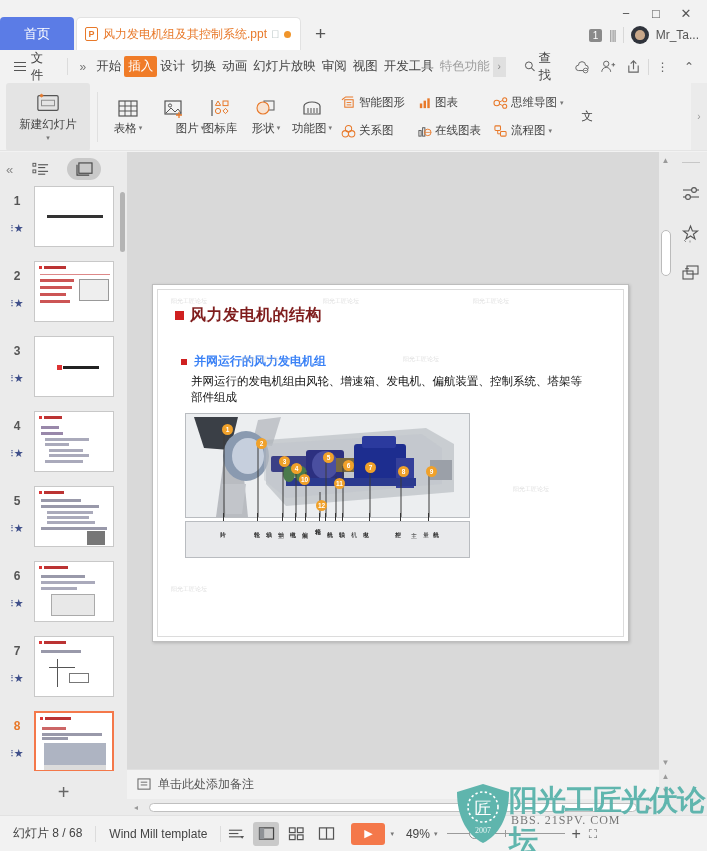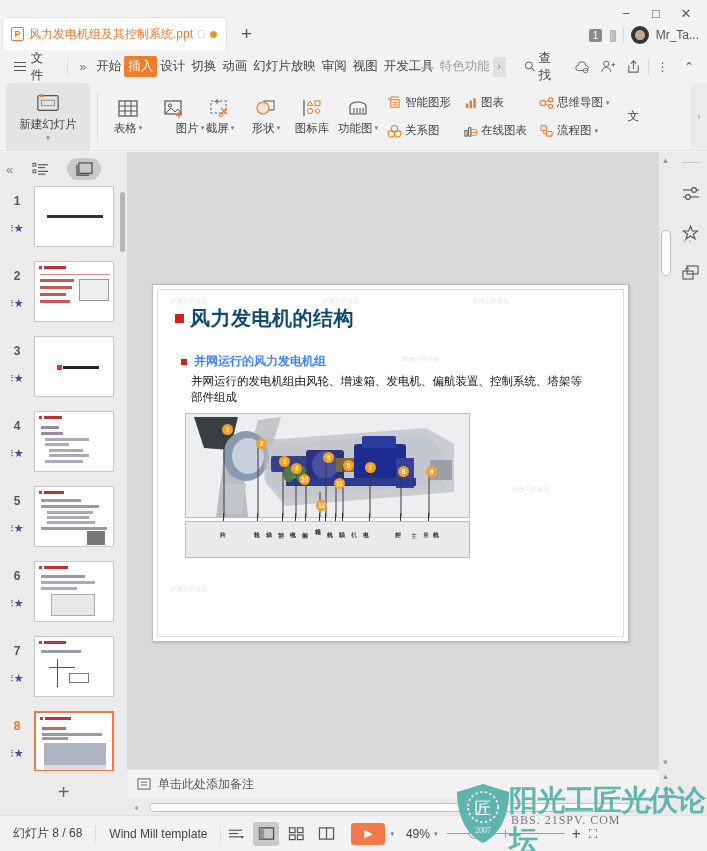--- a/index.html
+++ b/index.html
@@ -93,21 +93,21 @@
   .m-img { position:absolute; background:#6d7488; }
   
   .canvas { flex:1; background:#d9d9d9; position:relative; overflow:hidden;}
   .slide {
     position:absolute; left:25px; top:132px; width:477px; height:358px;
     background:#fff; border:1px solid #bdbdbd; box-shadow:1px 1px 3px rgba(0,0,0,.18);
   }
   .slide-inner { position:absolute; inset:4px; border:1px solid #dcdcdc; }
   .s-title { position:absolute; left:22px; top:20px; display:flex; align-items:center; gap:6px;}
   .s-bullet-sq { width:9px; height:9px; background:#cf2020; }
-  .s-title-txt { font-size:20px; font-weight:bold; color:#0c4a6e; font-family:Liberation Serif, serif; letter-spacing:.5px;}
+  .s-title-txt { font-size:16px; font-weight:bold; color:#7f1d1d; font-family:Liberation Serif, serif; letter-spacing:.5px;}
   .s-sub { position:absolute; left:28px; top:68px; display:flex; align-items:center; gap:7px;}
   .s-sub-sq { width:6px; height:6px; background:#cf2020; }
   .s-sub-txt { font-size:12px; font-weight:bold; color:#3b82f6;}
   .s-body { position:absolute; left:38px; top:88px; width:400px; font-size:11.5px; line-height:16px; color:#111; }
   .diagram { position:absolute; left:32px; top:128px; width:285px; height:105px; background:#eceef0; border:1px solid #b9bcc0;}
   .legend { position:absolute; left:32px; top:236px; width:285px; height:37px; background:#e9eaec; border:1px solid #b9bcc0;}
   .legend-items { display:flex; height:100%; align-items:center; }
   .lg { font-size:6px; line-height:7px; color:#222; text-align:center; writing-mode:vertical-rl; letter-spacing:0px;}
   .ticks { position:absolute; left:32px; top:228px; width:285px; height:9px;}
   .tick { position:absolute; top:0; width:1px; height:9px; background:#333;}
@@ -150,20 +150,21 @@
 </head>
 <body>
 
 <div class="titlebar">
   <div class="win-controls">
     <div class="win-btn">−</div>
     <div class="win-btn">□</div>
     <div class="win-btn">✕</div>
   </div>
   <div class="tabs-row">
+    <div class="home-tab">首页</div>
     <div class="doc-tab">
       <span class="ppt-glyph">P</span>
       <span class="tab-title">风力发电机组及其控制系统.ppt</span>
       <span class="mini-ico">⎕</span>
       <span class="dot-mod"></span>
     </div>
     <div class="plus-tab">+</div>
   </div>
   <div class="tb-right">
     <span class="count-badge">1</span>
@@ -265,50 +266,37 @@
         <path d="M4 15 l5-5 4 4 3-3 3 4" fill="none" stroke="#555" stroke-width="1"></path>
         <path d="M17 14 l0 6 M14 17 l6 0" stroke="#e8792a" stroke-width="1.3"></path>
       </svg>
     <span style="display:flex;align-items:center;gap:2px;margin-left:32px;">
         <span>图片</span>
         <span class="caret">▾</span>
       </span>
   </div>
   <div class="rb-item rb-big">
     <svg width="24" height="22" viewBox="0 0 24 22">
-        <rect x="3" y="3" width="15" height="12" fill="none" stroke="#666" stroke-width="1.1" stroke-dasharray="2.5 2"></rect>
-        <line x1="9" y1="1" x2="9" y2="6" stroke="#666" stroke-width="1"></line>
-        <line x1="6.5" y1="3.5" x2="11.5" y2="3.5" stroke="#666" stroke-width="1"></line>
-        <path d="M13 10 l6 6 M19 10 l-6 6" stroke="#e8792a" stroke-width="1.2"></path>
-        <circle cx="13" cy="17" r="1.7" fill="none" stroke="#e8792a" stroke-width="1"></circle>
-      </svg>
-    <span style="display:flex;align-items:center;gap:2px;">
-        <span>截屏</span>
-        <span class="caret">▾</span>
-      </span>
-  </div>
-  <div class="rb-item rb-big">
-    <svg width="24" height="22" viewBox="0 0 24 22">
-        <rect x="10" y="3" width="10" height="9" fill="none" stroke="#666" stroke-width="1.1"></rect>
-        <circle cx="9" cy="10" r="6" fill="#f7e3d3" stroke="#e8792a" stroke-width="1.1"></circle>
-      </svg>
-    <span style="display:flex;align-items:center;gap:2px;">
-        <span>形状</span>
-        <span class="caret">▾</span>
-      </span>
-  </div>
-  <div class="rb-item rb-big">
-    <svg width="24" height="22" viewBox="0 0 24 22">
         <path d="M4 2 l0 16" stroke="#555" stroke-width="1.2"></path>
         <path d="M10 3 l2.6 4.4 l-5.2 0 Z" fill="none" stroke="#e8792a" stroke-width="1"></path>
         <rect x="15" y="3" width="5" height="4.6" fill="none" stroke="#e8792a" stroke-width="1"></rect>
         <circle cx="10" cy="13" r="2.6" fill="none" stroke="#e8792a" stroke-width="1"></circle>
         <path d="M17.5 10.4 l2.6 2.6 l-2.6 2.6 l-2.6 -2.6 Z" fill="none" stroke="#e8792a" stroke-width="1"></path>
       </svg>
     <span>图标库</span>
+  </div>
+  <div class="rb-item rb-big">
+    <svg width="24" height="22" viewBox="0 0 24 22">
+        <rect x="10" y="3" width="10" height="9" fill="none" stroke="#666" stroke-width="1.1"></rect>
+        <circle cx="9" cy="10" r="6" fill="#f7e3d3" stroke="#e8792a" stroke-width="1.1"></circle>
+      </svg>
+    <span style="display:flex;align-items:center;gap:2px;">
+        <span>形状</span>
+        <span class="caret">▾</span>
+      </span>
   </div>
   <div class="rb-item rb-big">
     <svg width="24" height="22" viewBox="0 0 24 22">
         <path d="M4 16 L4 8 A8 4 0 0 1 20 8 L20 16 Z" fill="none" stroke="#555" stroke-width="1.2"></path>
         <line x1="8" y1="10" x2="8" y2="15" stroke="#555" stroke-width="1"></line>
         <line x1="11" y1="10" x2="11" y2="15" stroke="#555" stroke-width="1"></line>
         <line x1="14" y1="10" x2="14" y2="15" stroke="#555" stroke-width="1"></line>
         <line x1="17" y1="10" x2="17" y2="15" stroke="#555" stroke-width="1"></line>
       </svg>
     <span style="display:flex;align-items:center;gap:2px;">

